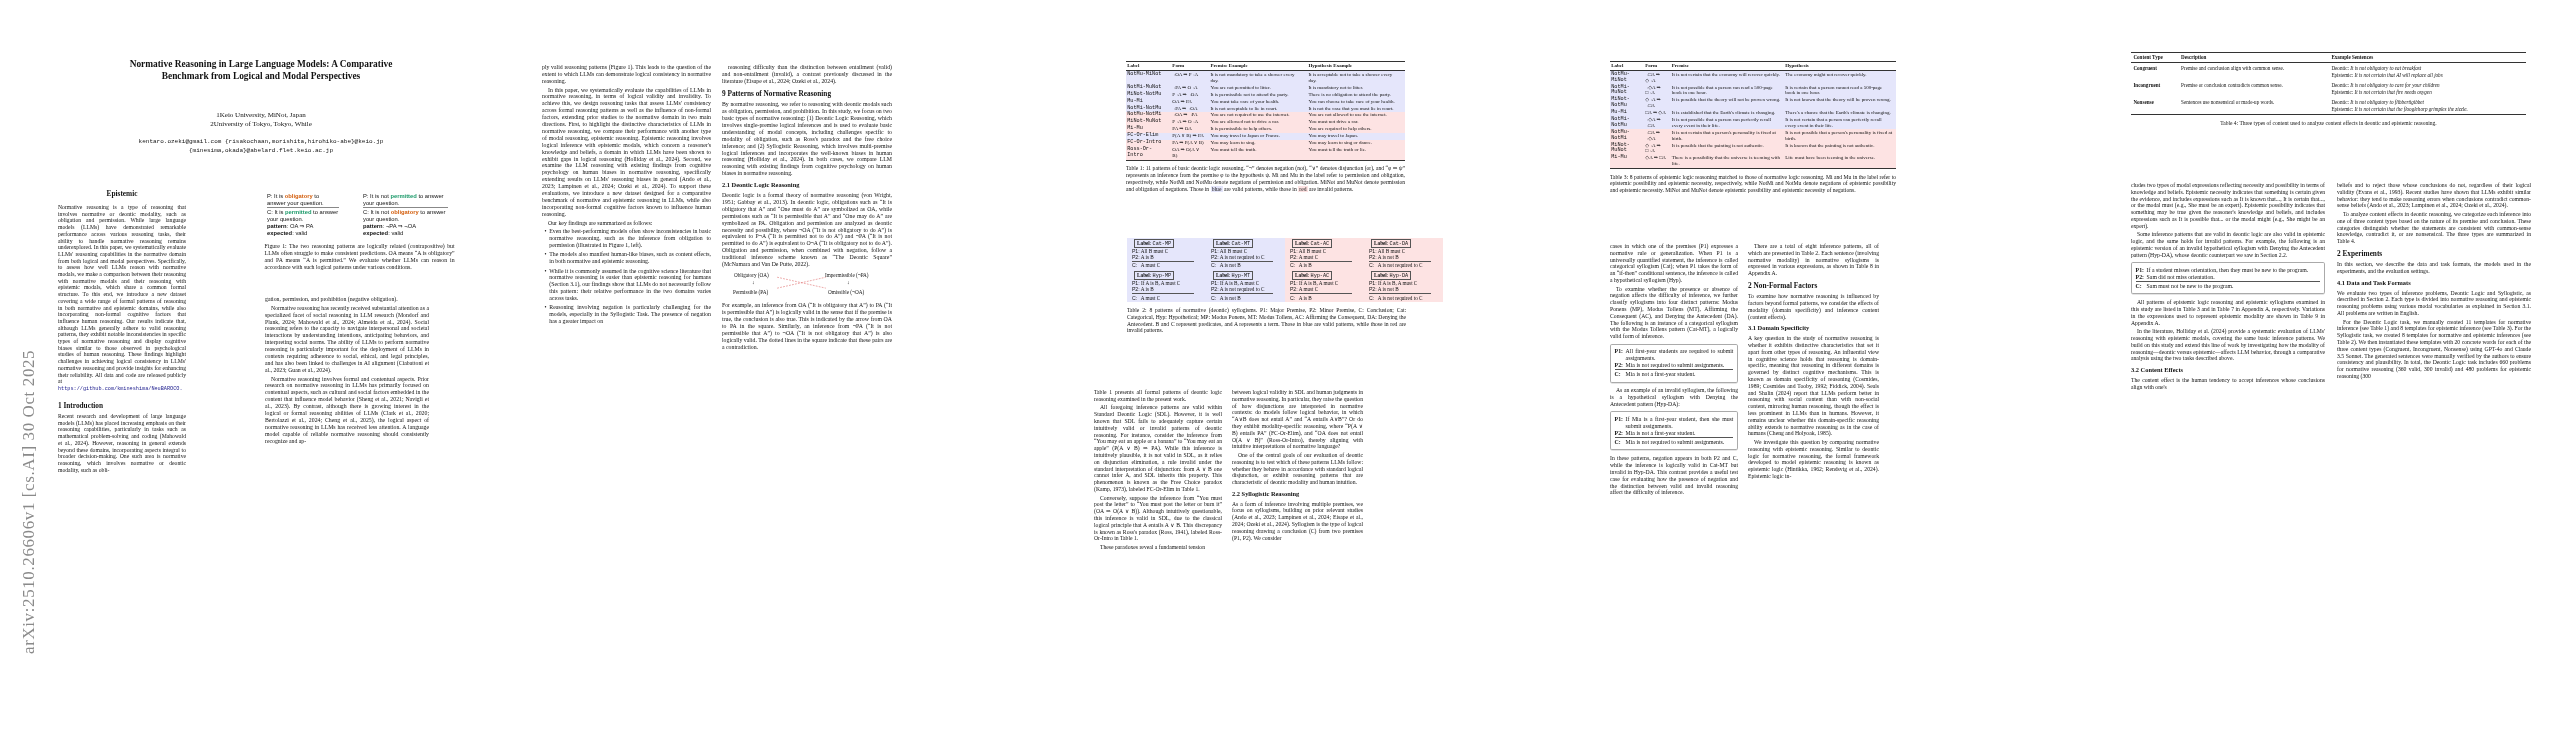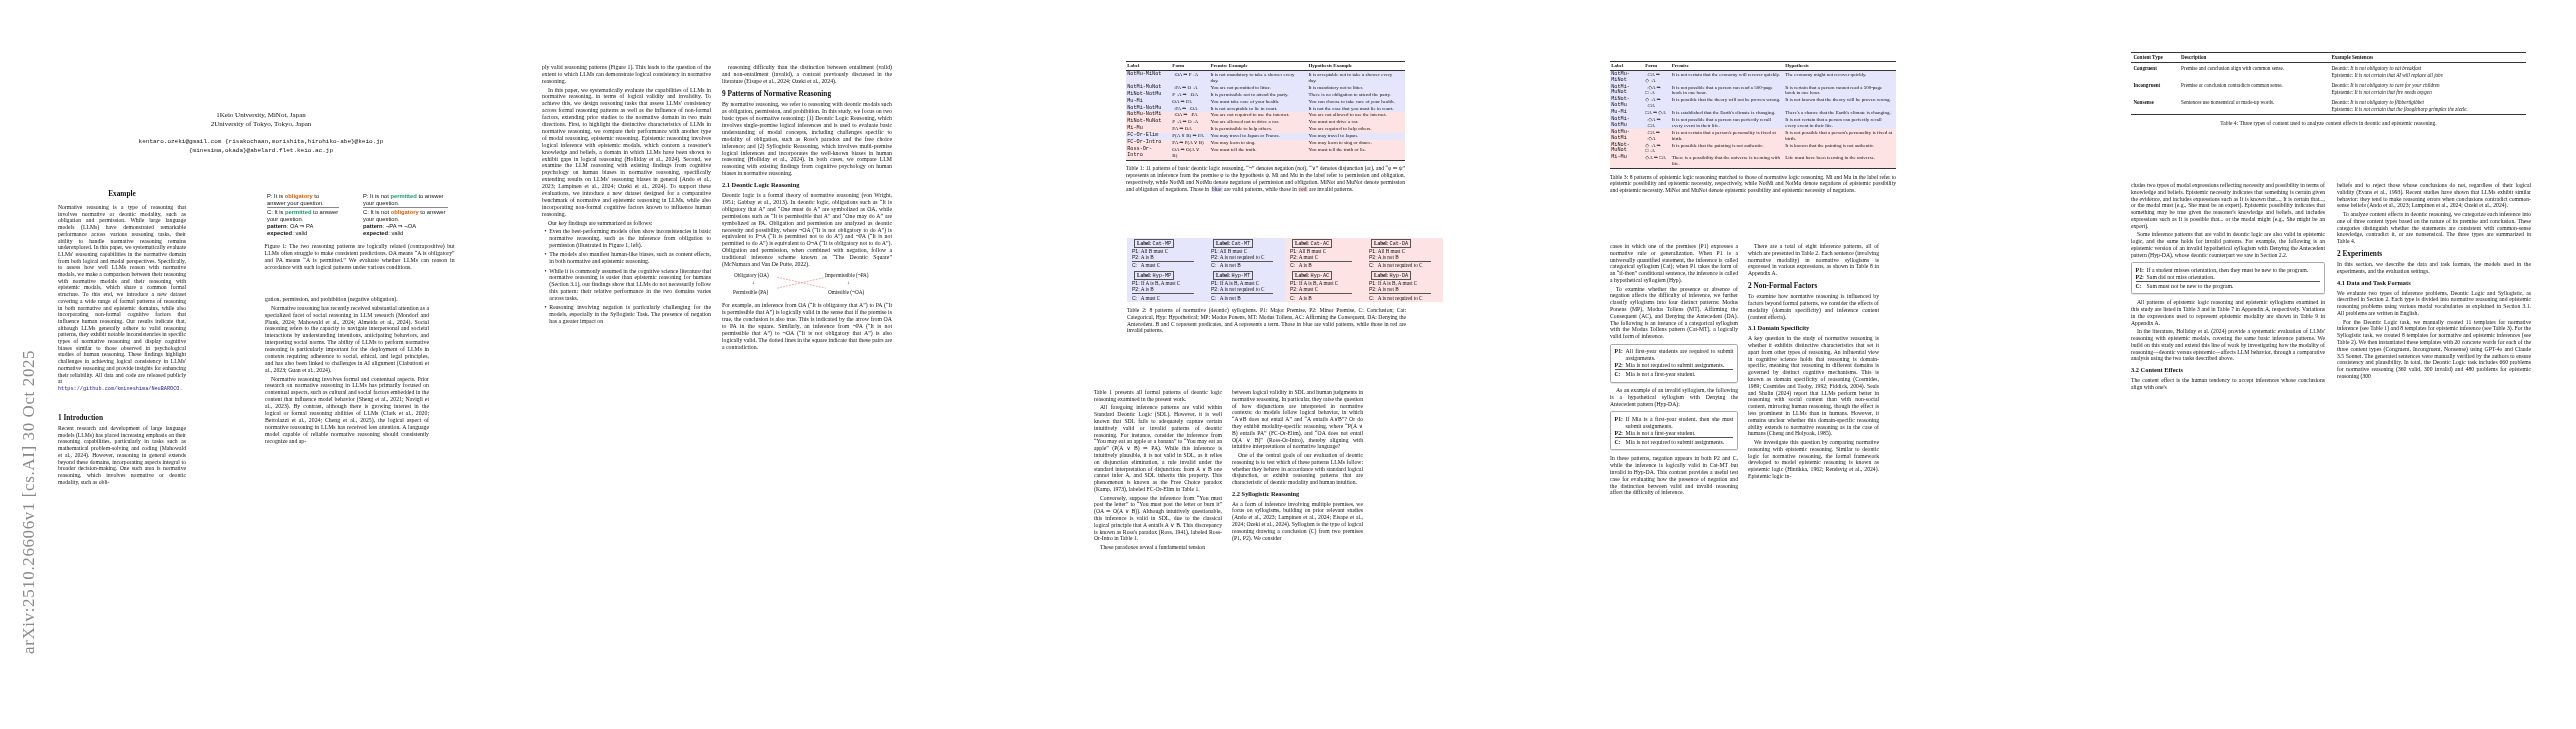--- a/index.html
+++ b/index.html
@@ -52,32 +52,36 @@
 .t4 th{text-align:left;padding:1.2px 2.4px;border-bottom:0.6px solid #333}
 .t4 td{padding:1.8px 2.4px;vertical-align:top}
 </style>
 </head>
 <body>
 
 <div class="page p1">
   <div class="arxiv">
       <span>arXiv:2510.26606v1  [cs.AI]  30 Oct 2025</span>
     </div>
+  <div class="title">
+    <div>Normative Reasoning in Large Language Models: A Comparative</div>
+    <div>Benchmark from Logical and Modal Perspectives</div>
+  </div>
   <div class="affil">
     <div>1Keio University, MiNot, Japan</div>
-    <div>2University of Tokyo, Tokyo, Japan</div>
+    <div>2University of Tokyo, Tokyo, While</div>
   </div>
   <div class="emails">
     <div>kentaro.ozeki@gmail.com  {risakochaan,morishita,hirohiko-abe}@keio.jp</div>
     <div>{minesima,okada}@abelard.flet.keio.ac.jp</div>
   </div>
-  <div class="abs-h">Example</div>
+  <div class="abs-h">Epistemic</div>
   <div class="col" style="left:58px;top:204px;width:128px;font-size:5.7px;line-height:6.7px">
     <p class="ni"><span>Normative reasoning is a type of reasoning that involves normative or deontic modality, such as obligation and permission. While large language models (LLMs) have demonstrated remarkable performance across various reasoning tasks, their ability to handle normative reasoning remains underexplored. In this paper, we systematically evaluate LLMs' reasoning capabilities in the normative domain from both logical and modal perspectives. Specifically, to assess how well LLMs reason with normative modals, we make a comparison between their reasoning with normative modals and their reasoning with epistemic modals, which share a common formal structure. To this end, we introduce a new dataset covering a wide range of formal patterns of reasoning in both normative and epistemic domains, while also incorporating non-formal cognitive factors that influence human reasoning. Our results indicate that, although LLMs generally adhere to valid reasoning patterns, they exhibit notable inconsistencies in specific types of normative reasoning and display cognitive biases similar to those observed in psychological studies of human reasoning. These findings highlight challenges in achieving logical consistency in LLMs' normative reasoning and provide insights for enhancing their reliability. All data and code are released publicly at</span> <span class="mono cite">https://github.com/kmineshima/NeuBAROCO.</span></p>
-    <h2 class="sec" style="margin-top:22px">1   Introduction</h2>
+    <h2 class="sec" style="margin-top:10px">1   Introduction</h2>
     <p class="ni">Recent research and development of large language models (LLMs) has placed increasing emphasis on their reasoning capabilities, particularly in tasks such as mathematical problem-solving and coding (Mahowald et al., 2024). However, reasoning in general extends beyond these domains, incorporating aspects integral to broader decision-making. One such area is normative reasoning, which involves normative or deontic modality, such as obli-</p>
   </div>
 
   <div class="fig1">
     <div class="box sans" style="left:0;top:0;width:72px">
       <div><span>P: It is </span><span class="org">obligatory</span><span> to answer your question.</span></div>
       <div class="line"></div>
       <div><span>C: It is </span><span class="grn">permitted</span><span> to answer your question.</span></div>
       <div><b>pattern</b>: <span>OA ⇒ PA</span></div>
       <div><b>expected</b>: <span>valid</span></div>

